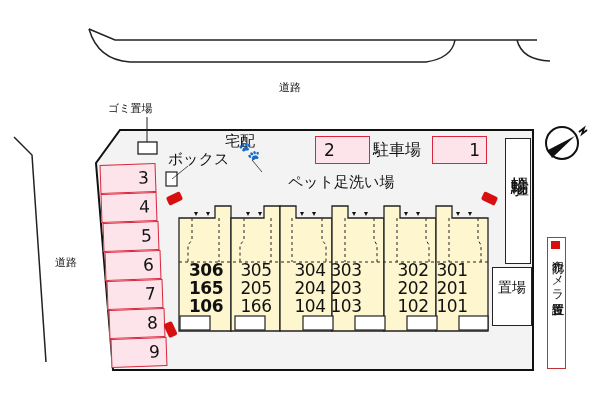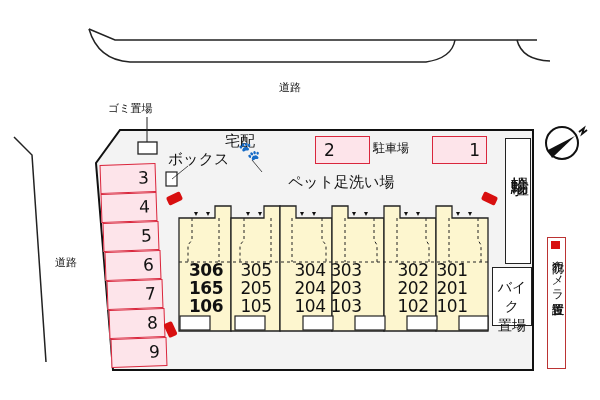--- a/index.html
+++ b/index.html
@@ -91,42 +91,42 @@
 </svg>
 
 <div class="label road-label" style="left:279px;top:82px;">道路</div>
 <div class="label road-label" style="left:55px;top:257px;">道路</div>
 
 <div class="label road-label" style="left:108px;top:103px;">ゴミ置場</div>
 <div class="label" style="left:182px;top:134px;margin-left:43px;">宅配</div>
 <div class="label" style="left:168px;top:152px;">ボックス</div>
 <div class="label" style="left:244px;top:175px;margin-left:44px;">ペット足洗い場</div>
 <div class="abs" style="left:238px;top:140px;font-size:18px;">🐾</div>
-<div class="label" style="left:373px;top:142px;font-size:12px;text-align:center;">駐車場</div>
+<div class="label" style="left:373px;top:142px;font-size:16px;text-align:center;">駐車場</div>
 
 <div class="pk" style="left:315px;top:136px;width:55px;height:28px;text-align:left;padding-left:8px;">2</div>
 <div class="pk" style="left:432px;top:136px;width:55px;height:28px;">1</div>
 
 <div class="pk" style="left:100px;top:164px;width:56px;height:29px;transform:rotate(-2deg);">3</div>
 <div class="pk" style="left:101px;top:193px;width:56px;height:29px;transform:rotate(-2deg);">4</div>
 <div class="pk" style="left:103px;top:222px;width:56px;height:29px;transform:rotate(-2deg);">5</div>
 <div class="pk" style="left:105px;top:251px;width:56px;height:29px;transform:rotate(-2deg);">6</div>
 <div class="pk" style="left:107px;top:280px;width:56px;height:29px;transform:rotate(-2deg);">7</div>
 <div class="pk" style="left:109px;top:309px;width:56px;height:29px;transform:rotate(-2deg);">8</div>
 <div class="pk" style="left:111px;top:338px;width:56px;height:29px;transform:rotate(-2deg);">9</div>
 
 <div class="unit-nums" style="left:180px;top:261px;font-weight:bold;">
   <div>306</div>
   <div>165</div>
   <div>106</div>
 </div>
 <div class="unit-nums" style="left:230px;top:261px;text-align:center;">
   <div>305</div>
   <div>205</div>
-  <div>105</div>
+  <div>166</div>
 </div>
 <div class="unit-nums" style="left:284px;top:261px;">
   <div>304</div>
   <div>204</div>
   <div>104</div>
 </div>
 <div class="unit-nums" style="left:320px;top:261px;">
   <div>303</div>
   <div>203</div>
   <div>103</div>
@@ -140,21 +140,20 @@
   <div>301</div>
   <div>201</div>
   <div>101</div>
 </div>
 
 <div class="boxed" style="left:505px;top:138px;width:26px;height:126px;">
   <div class="vert" style="left:2px;top:24px;font-size:18px;">駐輪場</div>
 </div>
 
 <div class="boxed" style="left:492px;top:267px;width:40px;height:59px;text-align:center;font-size:14px;line-height:19px;padding-top:10px;">
-  <div>バイク</div>
   <div>置場</div>
 </div>
 
 <div class="abs" style="left:167px;top:194px;width:15px;height:9px;background:#d80f0f;transform:rotate(-25deg);border-radius:2px;"></div>
 <div class="abs" style="left:482px;top:194px;width:15px;height:9px;background:#d80f0f;transform:rotate(25deg);border-radius:2px;"></div>
 <div class="abs" style="left:166px;top:322px;width:9px;height:15px;background:#d80f0f;transform:rotate(-25deg);border-radius:2px;"></div>
 
 <div class="abs" style="left:547px;top:237px;width:19px;height:132px;border:1.5px solid #b33;box-sizing:border-box;background:#fff;">
   <div class="abs" style="left:3px;top:3px;width:9px;height:8px;background:#d80f0f;"></div>
   <div class="vert" style="left:1px;top:15px;font-size:12px;">防犯カメラ設置位置</div>

